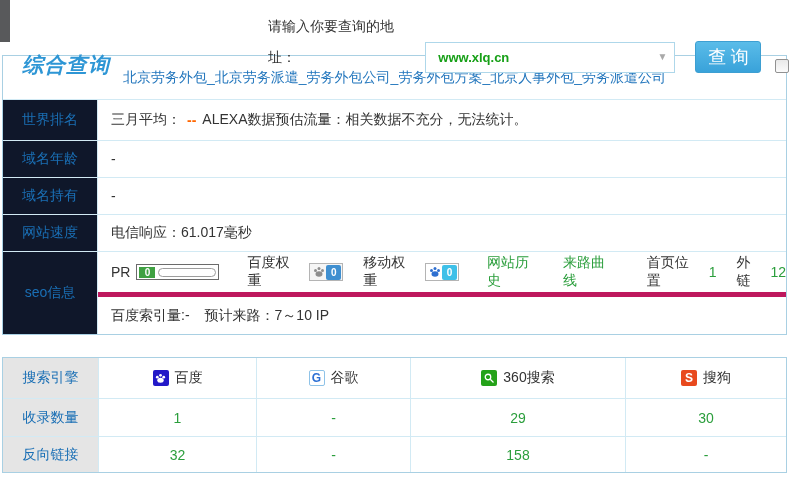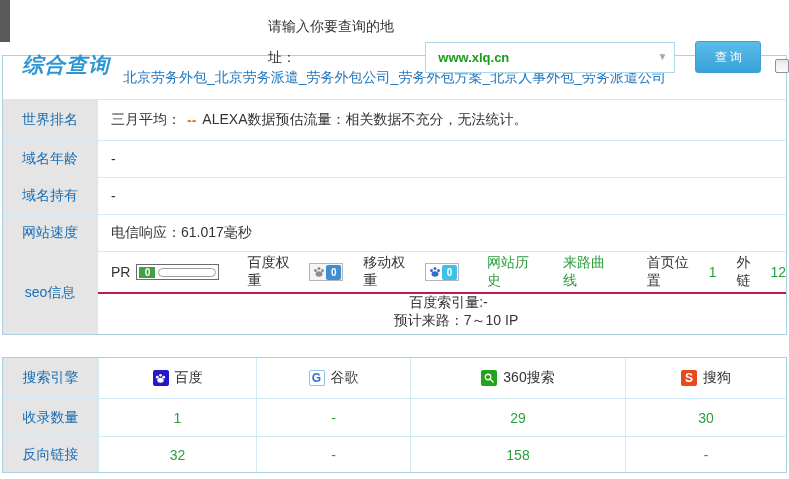--- a/index.html
+++ b/index.html
@@ -12,39 +12,39 @@
   .htitle { position:absolute; left:22px; top:12px; font-size:21px; font-weight:bold;
     font-style:italic; color:#2e96d5; letter-spacing:1px;margin-top:39px; }
   .hform { position:absolute; left:268px; top:11px; display:flex; align-items:flex-end; }
   .hlabel { color:#333; margin-right:8px; line-height:31px; }
   .hinput-wrap { position:relative; width:258px; height:31px; }
   .hinput { width:100%; height:100%; border:1px solid #aed7ea; padding:0 24px 0 12px;
     color:#17a017; font-weight:bold; font-size:13px; outline:none;
     font-family:"Liberation Sans","DejaVu Sans",sans-serif; }
   .hcaret { position:absolute; right:8px; top:9px; font-size:10px; color:#a9a9a9; cursor:pointer; }
   .hbutton { margin-left:20px; width:68px; height:32px; border:1px solid #3d9fd2; border-radius:3px;
-    background:linear-gradient(#5abce9,#39a2da); color:#fff; font-size:12px; cursor:pointer;
+    background:linear-gradient(#5abce9,#39a2da); color:#fff; font-size:18px; cursor:pointer;
     font-family:Liberation Serif, serif; }
   .hcheck { margin-left:14px; width:14px; height:14px; border:1px solid #919191; border-radius:2px;
     background:linear-gradient(#e9e9e9,#fbfbfb); cursor:pointer; }
 
   
   .t1 { margin:0 2px; border:1px solid #a9d0e3; }
   .t1-row { display:flex; align-items:stretch; }
   .t1-row + .t1-row { border-top:1px solid #d2eaf4; }
   .t1-title { height:43px; display:flex; align-items:center; justify-content:center;
     color:#2276bd; }
-  .t1-label { width:95px; flex:0 0 95px; background:#e5e5e5; color:#1a6fb5;
+  .t1-label { width:95px; flex:0 0 95px; background:#0f172a; color:#1a6fb5;
     display:flex; align-items:center; justify-content:center; border-right:1px solid #d2eaf4; }
   .t1-content { flex:1; display:flex; align-items:center; padding-left:13px; }
   .h40 { min-height:40px; } .h36 { min-height:36px; }
   .orange { color:#ff6600; font-weight:bold; margin:0 6px; }
   .seo-content { flex:1; display:flex; flex-direction:column; }
   .seo-sub { display:flex; align-items:center; padding-left:13px; min-height:40px; }
-  .seo-sub + .seo-sub { border-top:2px solid #be185d; min-height:42px;flex-direction:column; }
+  .seo-sub + .seo-sub { border-top:5px solid #be185d; min-height:42px; }
   .green { color:#2b9e3c; }
   .glink { color:#2b9e3c; text-decoration:none; cursor:pointer; }
   .seo-item { display:flex; align-items:center; }
   .gap20 { margin-left:20px; } .gap28 { margin-left:28px; } .gap15 { margin-left:15px; }
   .gap6 { margin-left:6px; }
 
   
   .pr-widget { display:inline-flex; align-items:center; border:1px solid #6b6b6b;
     background:#fff; padding:2px; margin-left:6px; height:16px; }
   .pr-zero { background:#3fa142; color:#fff; font-size:10px; font-weight:bold; width:16px;

